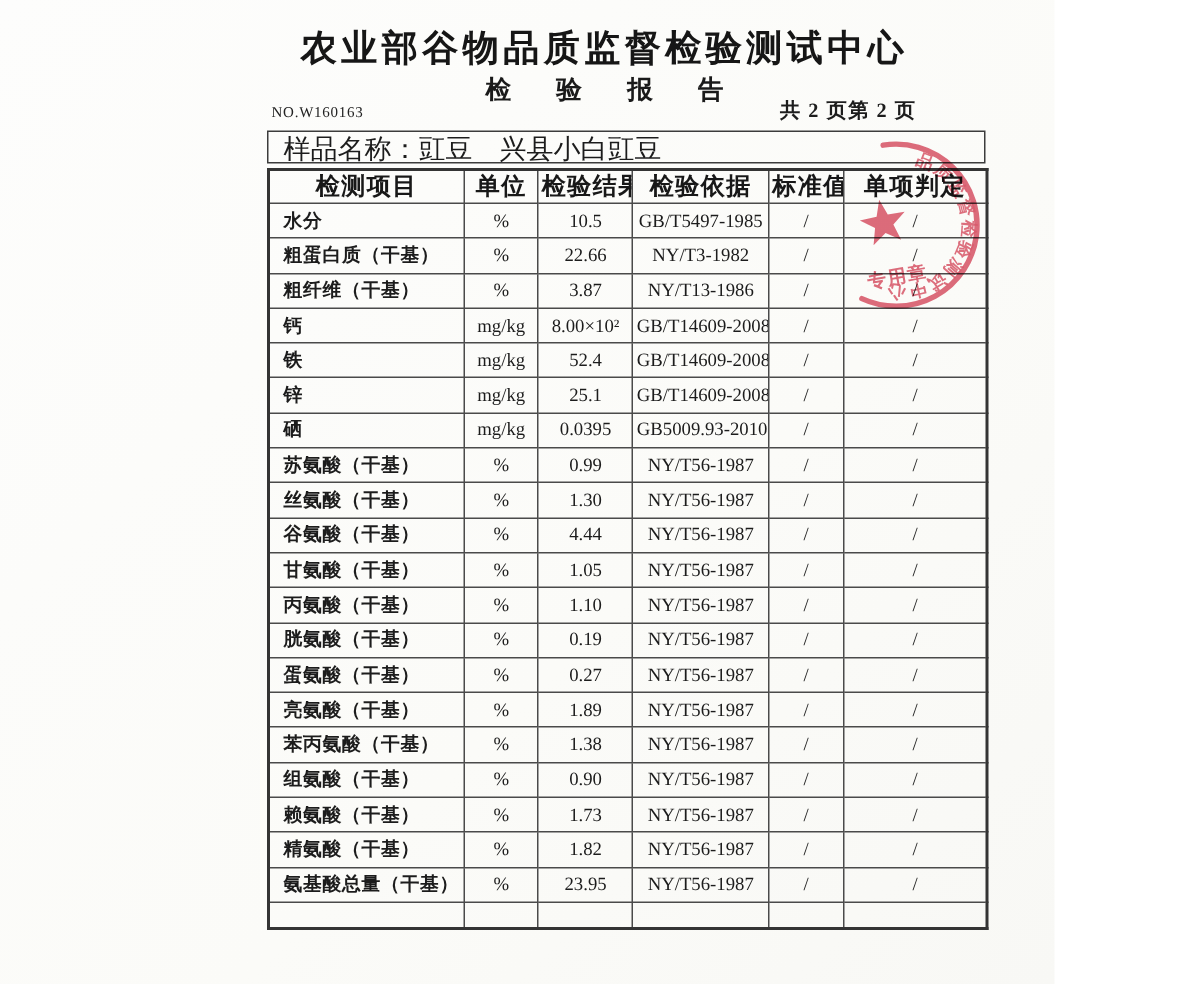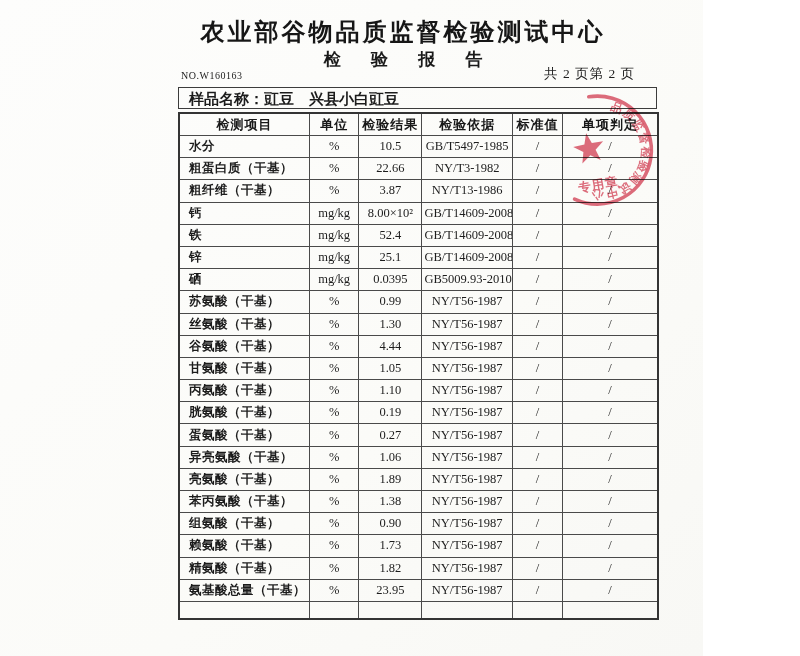--- a/index.html
+++ b/index.html
@@ -20,42 +20,42 @@
   .report-title{
     position:absolute;left:0;top:48px;width:806px;
     text-align:center;font-size:17px;font-weight:bold;
     letter-spacing:13px;text-indent:13px;color:#1a1a1a;
   }
   .report-no{
     position:absolute;left:181px;top:70px;
     font-size:10px;letter-spacing:.5px;color:#222;
   }
   .page-info{
-    position:absolute;left:544px;top:65px;width:120px;
-    font-size:13.5px;font-weight:normal;letter-spacing:1px;color:#1d1d1d;
+    position:absolute;left:520px;top:65px;width:120px;
+    font-size:13.5px;font-weight:bold;letter-spacing:1px;color:#1d1d1d;
   }
   .sample-box{
     position:absolute;left:178px;top:87px;width:479px;height:22px;
     border:1.5px solid #3c3c3c;
-    line-height:22px;font-size:15px;font-weight:bold;
+    line-height:22px;font-size:18px;font-weight:normal;
     padding-left:10px;box-sizing:border-box;color:#1c1c1c;
     background:transparent;
   }
   table.results{
     position:absolute;left:178px;top:112px;width:481px;height:508px;
     border-collapse:collapse;table-layout:fixed;
     font-size:12.5px;color:#1c1c1c;
   }
   table.results{border:2px solid #343434;}
   table.results th,table.results td{
     border:1px solid #4a4a4a;
     padding:0 2px;overflow:hidden;white-space:nowrap;
   }
   table.results th{
-    height:21px;font-size:13px;font-weight:bold;
+    height:21px;font-size:16px;font-weight:bold;
     text-align:center;letter-spacing:1px;color:#181818;font-family:Liberation Serif, serif;
   }
   table.results td{text-align:center;font-weight:500;}
   table.results td.c-item{
     text-align:left;padding-left:9px;font-weight:bold;
     letter-spacing:.5px;font-size:12.5px;
   }
   table.results tr.filler td{height:16px;border-top:1px solid #4a4a4a;}
   .slash{font-style:normal;}
   
@@ -205,28 +205,20 @@
         </tr>
         <tr>
           <td class="c-item">蛋氨酸（干基）</td>
           <td>%</td>
           <td>0.27</td>
           <td>NY/T56-1987</td>
           <td><span class="slash">/</span></td>
           <td><span class="slash">/</span></td>
         </tr>
         <tr>
-          <td class="c-item">异亮氨酸（干基）</td>
-          <td>%</td>
-          <td>1.06</td>
-          <td>NY/T56-1987</td>
-          <td><span class="slash">/</span></td>
-          <td><span class="slash">/</span></td>
-        </tr>
-        <tr>
           <td class="c-item">亮氨酸（干基）</td>
           <td>%</td>
           <td>1.89</td>
           <td>NY/T56-1987</td>
           <td><span class="slash">/</span></td>
           <td><span class="slash">/</span></td>
         </tr>
         <tr>
           <td class="c-item">苯丙氨酸（干基）</td>
           <td>%</td>

